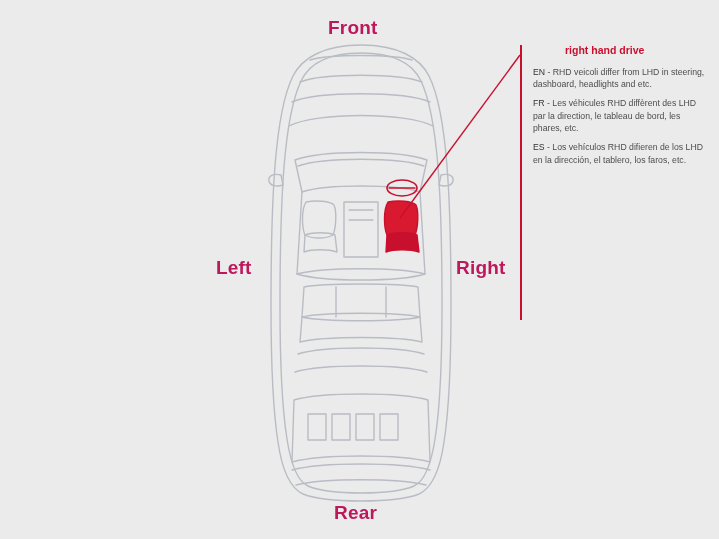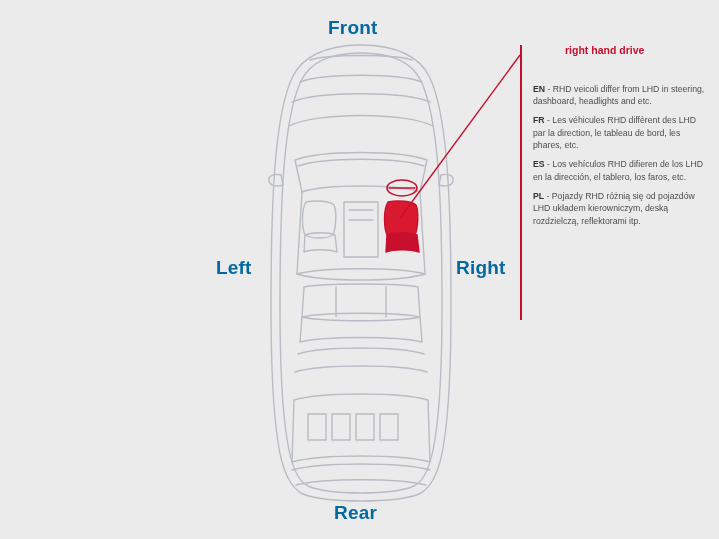--- a/index.html
+++ b/index.html
@@ -15,21 +15,21 @@
     position: relative;
   }
   #stage {
     position: absolute;
     left: 0; top: 0;
     width: 719px;
     height: 539px;
   }
   .label {
     position: absolute;
-    color: #0369a1;
+    color: #be185d;
     font-weight: bold;
     font-size: 19px;
     letter-spacing: 0.2px;
     white-space: nowrap;
   }
   #label-front { left: 328px; top: 17px; }
   #label-rear  { left: 334px; top: 502px; text-align: center; }
   #label-left  { left: 216px; top: 257px; }
   #label-right { left: 456px; top: 257px; }
 
@@ -65,31 +65,31 @@
     font-weight: bold;
     font-size: 20px;
     line-height: 1;
     margin-bottom: 2px;
   }
   #panel-subtitle {
     color: #c8102e;
     font-weight: bold;
     font-size: 10.5px;
     line-height: 1.1;
-    margin-bottom: 26px;
+    margin-bottom: 9px;
     padding-left: 32px;
   }
   .desc {
     color: #4c4c4c;
     font-size: 8.7px;
     line-height: 1.42;
     margin-bottom: 7px;
   }
   .desc .lang {
-    font-weight: bold;
+    font-weight: normal;
     color: #333;
   }
 </style>
 </head>
 <body>
 
 <div id="stage">
 
   <div class="label" id="label-front">Front</div>
   <div class="label" id="label-rear">Rear</div>
@@ -153,16 +153,15 @@
   <svg id="callout-svg">
     <line x1="0" y1="173" x2="120" y2="10" stroke="#c8102e" stroke-width="1.4"></line>
   </svg>
 
   <div id="panel">
     <div id="panel-subtitle">right hand drive</div>
 
     <div class="desc"><span class="lang">EN</span><span> - RHD veicoli differ from LHD in steering, dashboard, headlights and etc.</span></div>
     <div class="desc"><span class="lang">FR</span><span> - Les véhicules RHD diffèrent des LHD par la direction, le tableau de bord, les phares, etc.</span></div>
     <div class="desc"><span class="lang">ES</span><span> - Los vehículos RHD difieren de los LHD en la dirección, el tablero, los faros, etc.</span></div>
-    <div class="desc"><span class="lang">PL</span><span> - Pojazdy RHD różnią się od pojazdów LHD układem kierowniczym, deską rozdzielczą, reflektorami itp.</span></div>
   </div>
 
 </div>
 
 </body></html>

